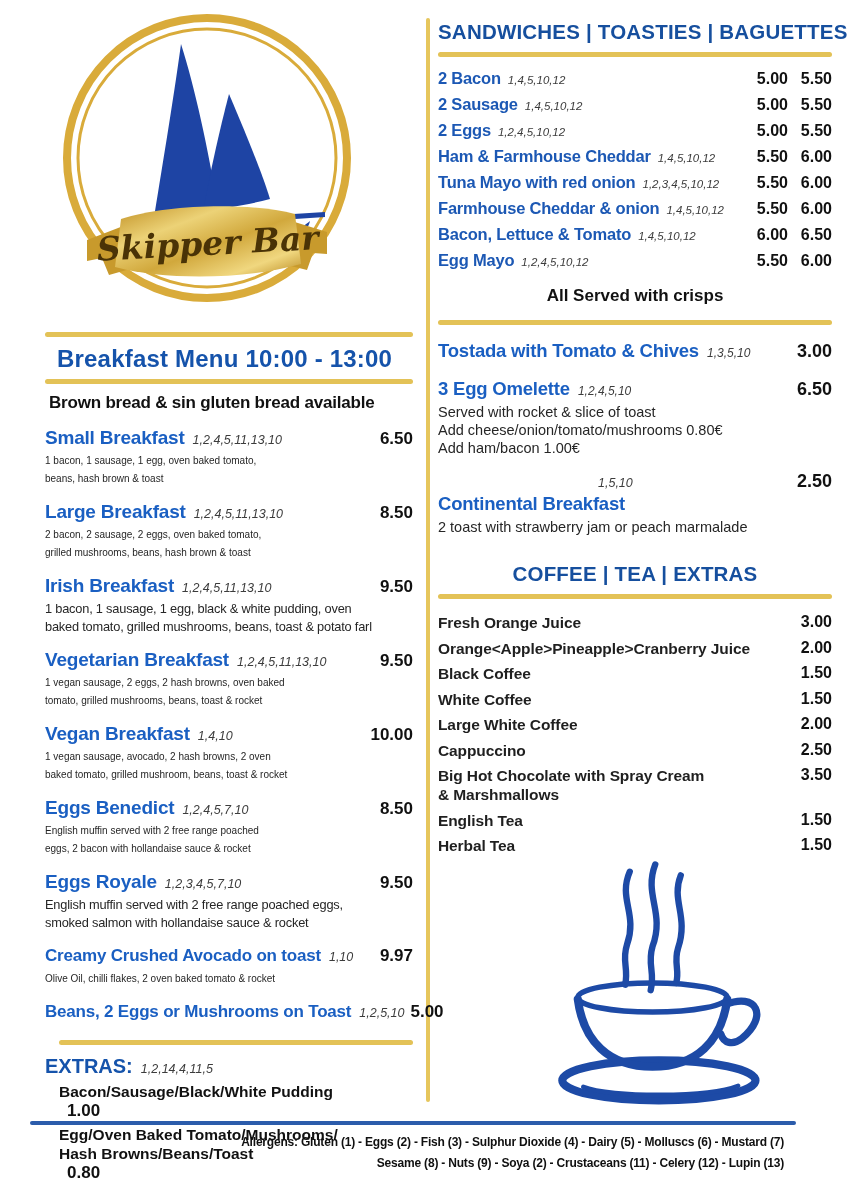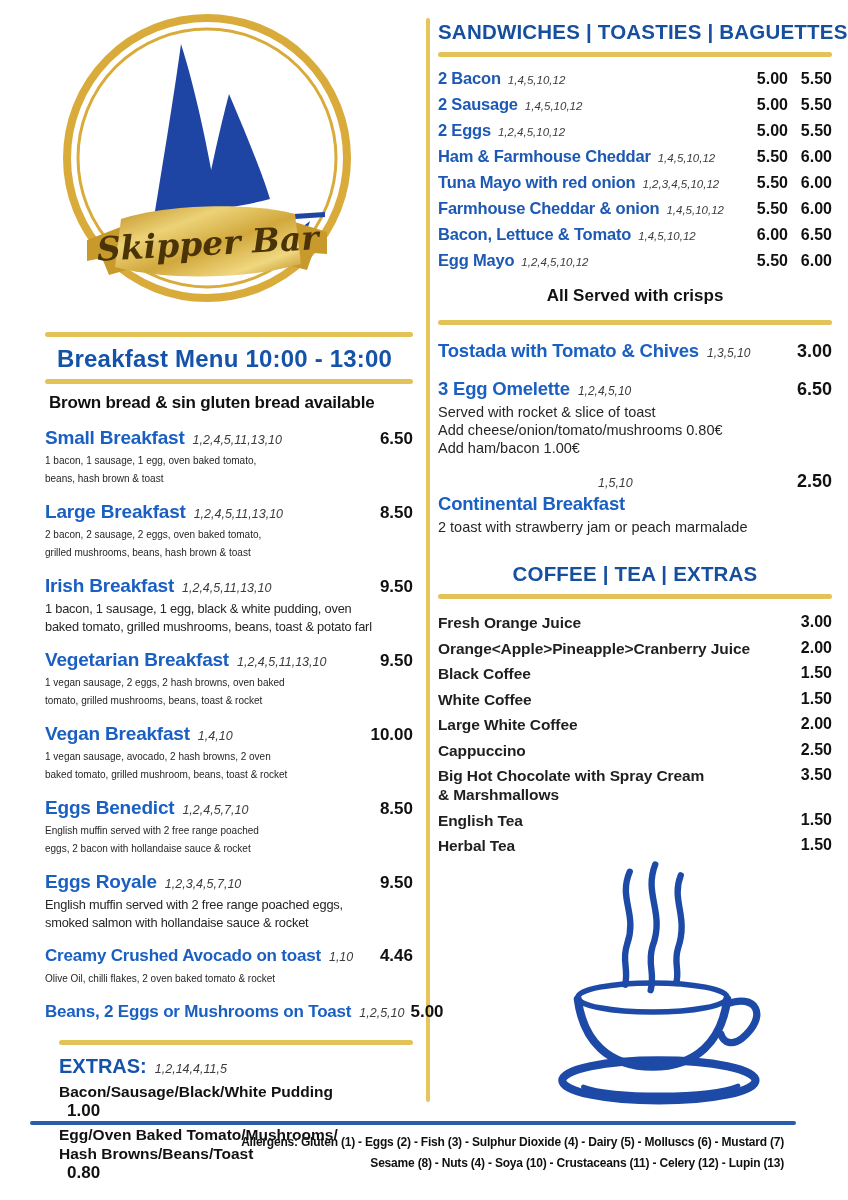--- a/index.html
+++ b/index.html
@@ -21,21 +21,21 @@
   .item-name{color:#1a5fc2;font-weight:bold;font-size:19px;letter-spacing:-.2px;line-height:25px;white-space:nowrap;}
   .item-name.tight{font-size:17px;}
   .item-allerg{font-style:italic;font-size:12.5px;color:#3c3c3c;margin-left:8px;white-space:nowrap;}
   .item-price{margin-left:auto;font-weight:bold;font-size:17px;color:#111;padding-left:6px;}
   .item-desc{font-size:10px;line-height:18px;color:#262626;white-space:pre-line;margin-top:2px;}
   .item-desc.condensed{font-size:12.8px;letter-spacing:-.2px;}
   .item-note{color:#1a5fc2;font-weight:bold;font-size:14.5px;margin-top:3px;}
   
   .extras{margin-top:16px;}
   .extras .goldline{margin-left:14px;margin-bottom:10px;}
-  .extras-head{margin-left:14px;display:flex;align-items:baseline;}
+  .extras-head{display:flex;align-items:baseline;}
   .extras-label{color:#1553ab;font-weight:bold;font-size:20px;}
   .extras-row{display:flex;align-items:flex-start;margin-left:14px;margin-top:4px;flex-direction:column;}
   .extras-name{font-weight:bold;font-size:15.5px;line-height:19px;color:#111;white-space:pre-line;flex:1;}
   .extras-price{font-weight:bold;font-size:17px;color:#111;padding-left:8px;}
   
   .r-header{color:#164f9e;font-weight:bold;font-size:20.5px;letter-spacing:.2px;text-align:center;margin-bottom:8px;white-space:nowrap;}
   .sand-row{display:flex;align-items:baseline;margin-top:7px;}
   .sand-name{color:#1c58b4;font-weight:bold;font-size:16.5px;letter-spacing:-.2px;white-space:nowrap;}
   .sand-allerg{font-style:italic;font-size:11.5px;color:#3c3c3c;margin-left:7px;white-space:nowrap;}
   .sand-p1,.sand-p2{font-weight:bold;font-size:16px;color:#111;width:44px;text-align:right;flex:none;}
@@ -169,21 +169,21 @@
         <span class="item-price">9.50</span>
       </div>
       <div class="item-desc condensed">English muffin served with 2 free range poached eggs,
 smoked salmon with hollandaise sauce &amp; rocket</div>
     </div>
 
     <div class="item">
       <div class="item-head">
         <span class="item-name tight">Creamy Crushed Avocado on toast</span>
         <span class="item-allerg">1,10</span>
-        <span class="item-price">4.46</span>
+        <span class="item-price">9.97</span>
       </div>
       <div class="item-desc">Olive Oil, chilli flakes, 2 oven baked tomato &amp; rocket</div>
     </div>
 
     <div class="item">
       <div class="item-head">
         <span class="item-name tight">Beans, 2 Eggs or Mushrooms on Toast</span>
         <span class="item-allerg">1,2,5,10</span>
         <span class="item-price">5.00</span>
       </div>
@@ -353,16 +353,16 @@
             <path d="M149,18 C138,46 158,62 146,98 C141,114 148,122 144,136" stroke-width="7"></path>
           </g>
         </svg>
       </div>
     </div>
   </div>
 
   <div class="bottomline"></div>
   <div class="footer-allergens">
     <div>Allergens: Gluten (1) - Eggs (2) - Fish (3) - Sulphur Dioxide (4) - Dairy (5) - Molluscs (6) - Mustard (7)</div>
-    <div>Sesame (8) - Nuts (4) - Soya (10) - Crustaceans (11) - Celery (12) -  Lupin (13)</div>
+    <div>Sesame (8) - Nuts (9) - Soya (2) - Crustaceans (11) - Celery (12) -  Lupin (13)</div>
   </div>
 
 </div>
 
 </body></html>

